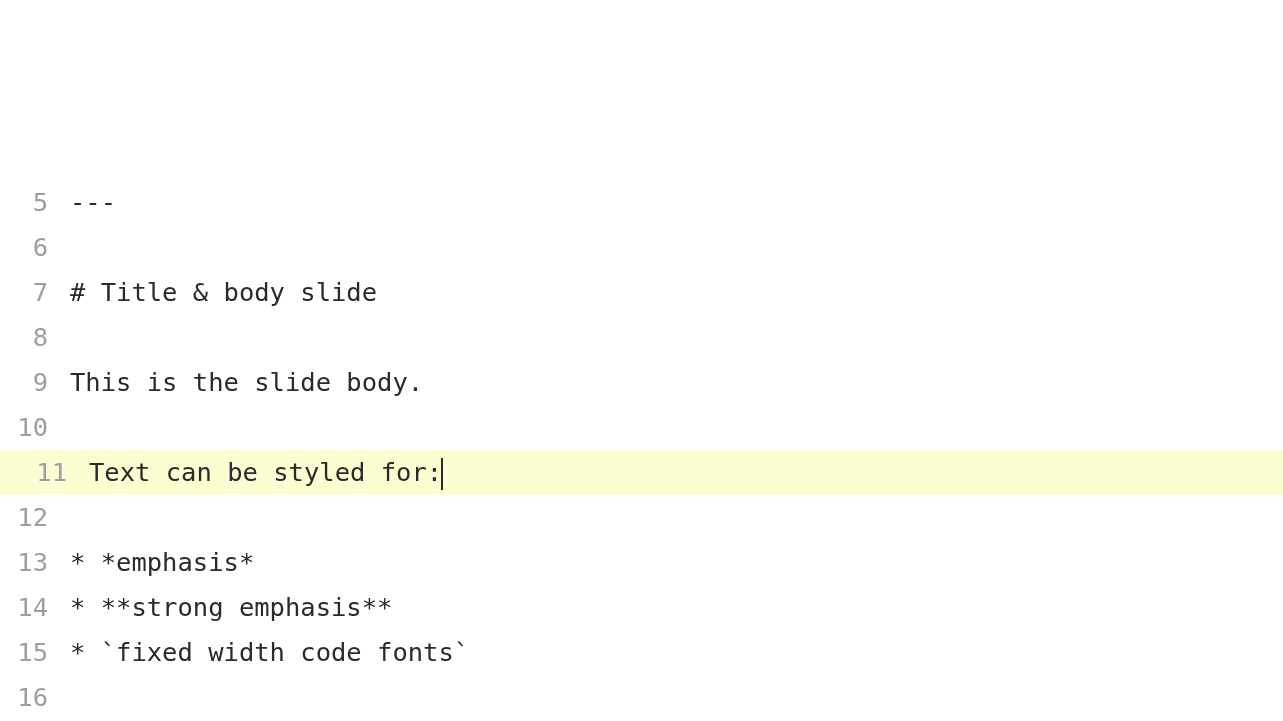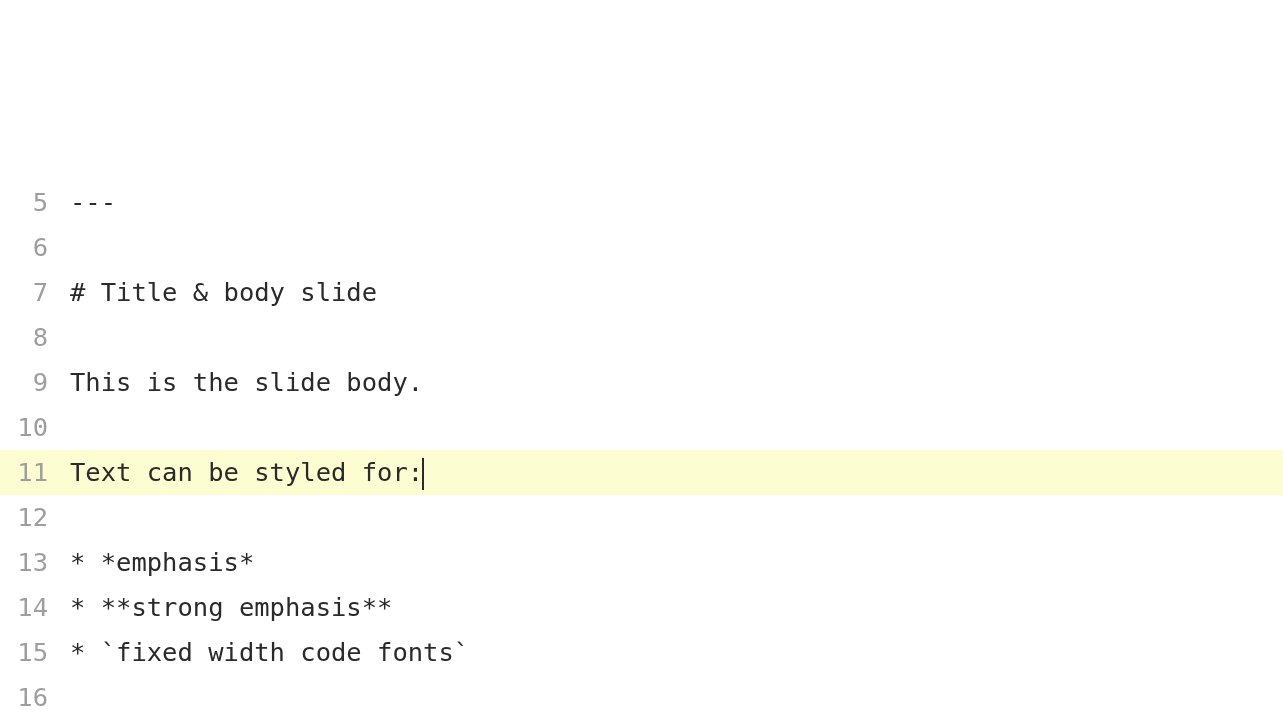--- a/index.html
+++ b/index.html
@@ -17,20 +17,21 @@
     display: flex;
     flex-direction: column;
   }
   .line {
     display: flex;
     align-items: baseline;
     height: 45px;
   }
   .line.active {
     background: #fdfdd2;
+    padding-left: 19px;
   }
   .gutter {
     width: 70px;
     text-align: right;
     padding-right: 22px;
     color: #9e9e9e;
     user-select: none;
     flex-shrink: 0;
   }
   .code {

